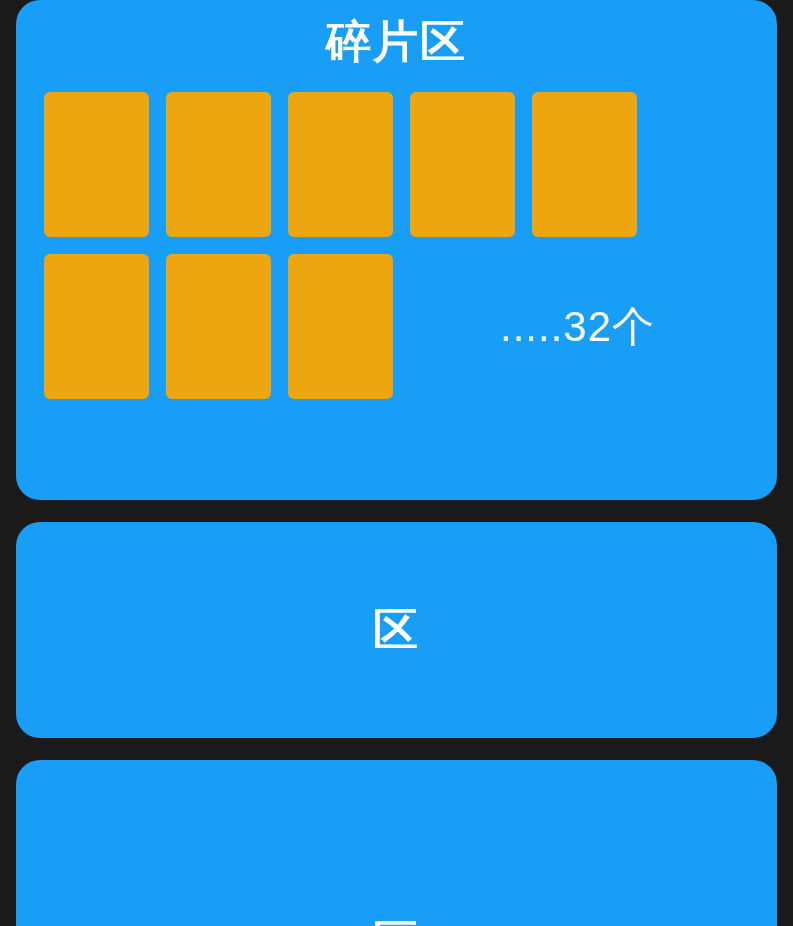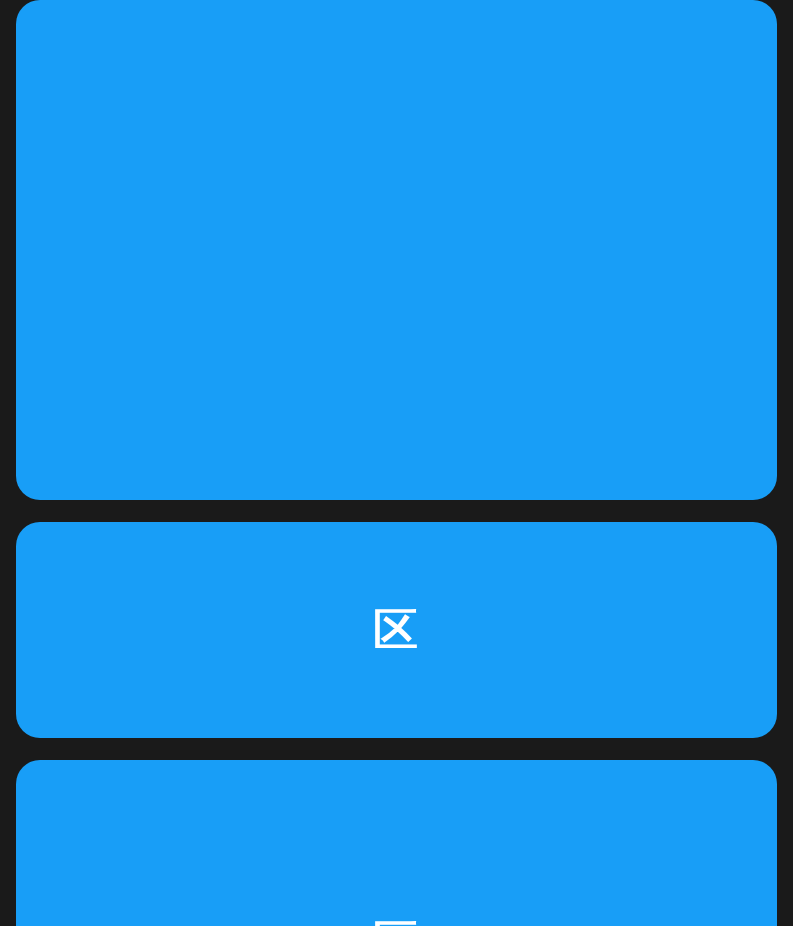--- a/index.html
+++ b/index.html
@@ -77,20 +77,32 @@
       align-self: center;
       letter-spacing: 1px;
     }
   </style>
 </head>
 <body>
 
 <div class="container">
 
   <div class="panel panel-fragments">
+    <div class="panel-title">碎片区</div>
+    <div class="card-grid">
+      <div class="card"></div>
+      <div class="card"></div>
+      <div class="card"></div>
+      <div class="card"></div>
+      <div class="card"></div>
+      <div class="card"></div>
+      <div class="card"></div>
+      <div class="card"></div>
+      <span class="count-label">.....32个</span>
+    </div>
   </div>
 
   <div class="panel panel-zone-1">
     <div class="zone-title">区</div>
   </div>
 
   <div class="panel panel-zone-2">
     <div class="zone-title">区</div>
   </div>
 

